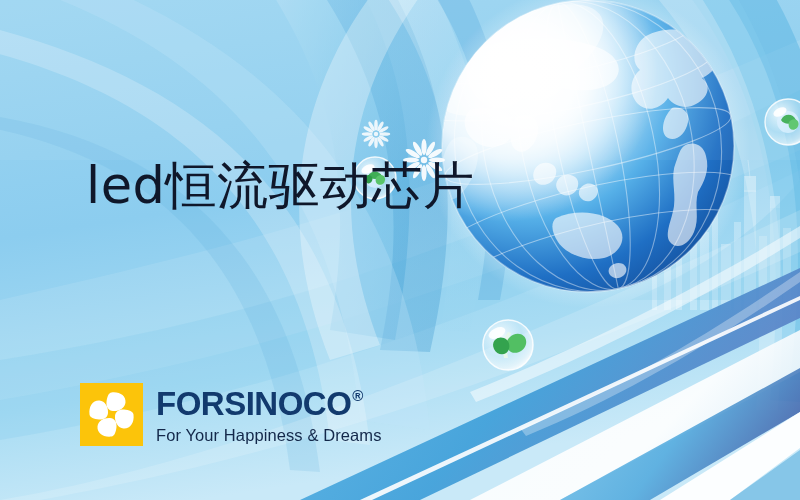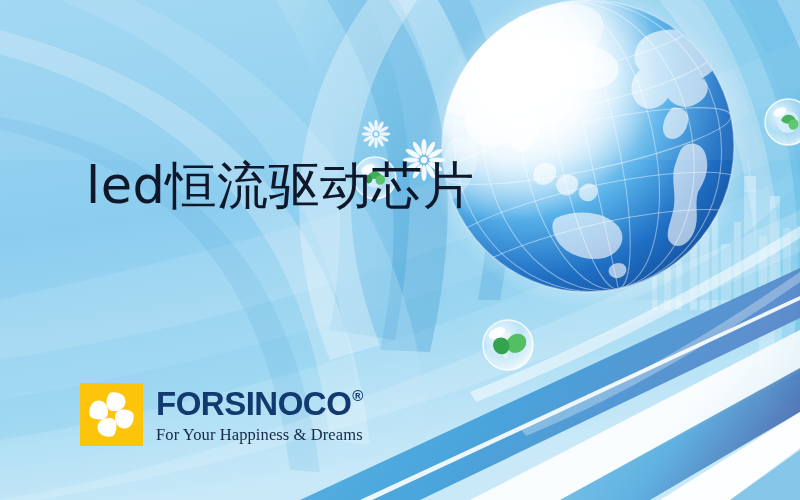--- a/index.html
+++ b/index.html
@@ -88,21 +88,21 @@
     font-weight: bold;
   }
   .logo-tagline {
     color: #13284a;
     font-size: 16.5px;
     font-weight: 400;
     letter-spacing: 0.1px;
     line-height: 1;
     margin-top: 7px;
     white-space: nowrap;
-    font-family: Liberation Serif, serif;
+    font-family: Liberation Sans, sans-serif;
   }
 </style>
 </head>
 <body>
 
 <div id="stage">
 
   <svg id="bg-svg" viewBox="0 0 800 500" preserveAspectRatio="none">
     <defs>
 

